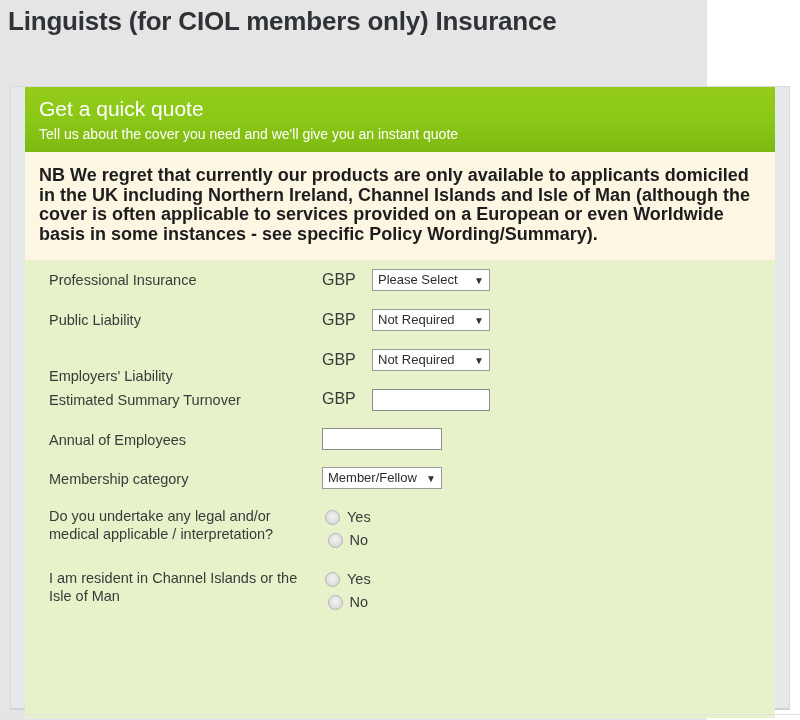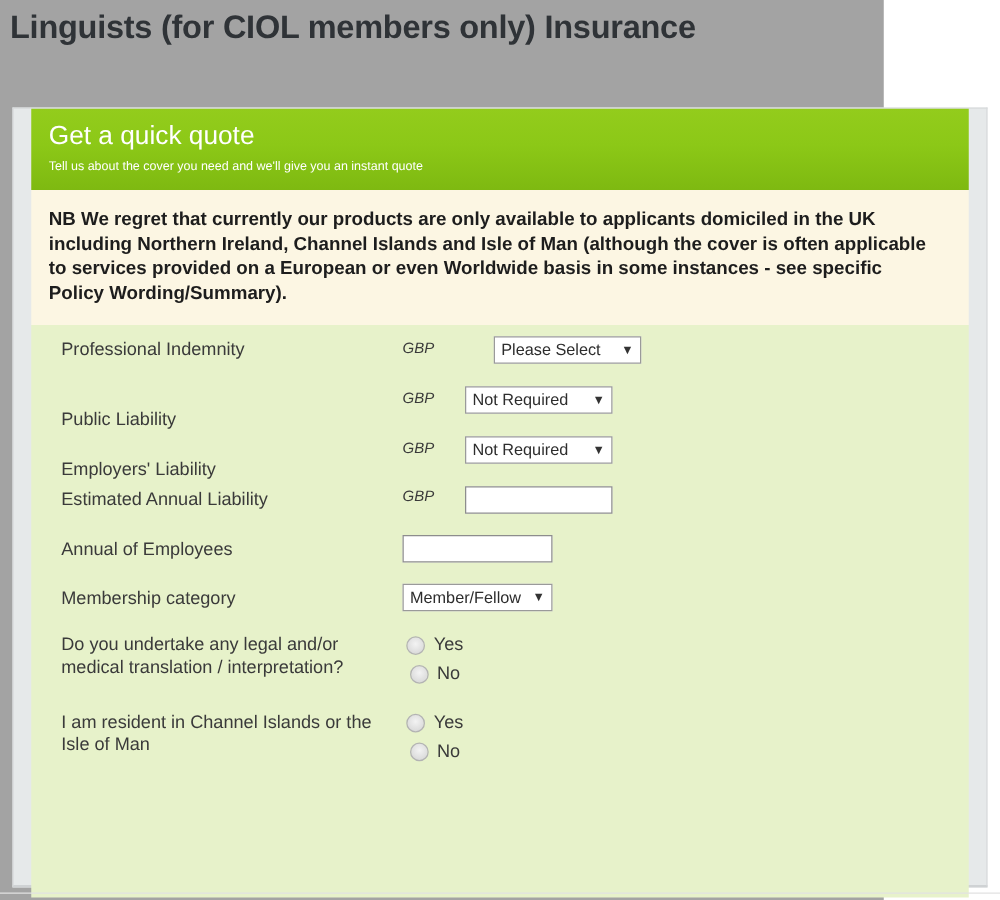--- a/index.html
+++ b/index.html
@@ -11,21 +11,21 @@
     height: 720px;
     background: #ffffff;
     font-family: "Liberation Sans", sans-serif;
     color: #333333;
     overflow: hidden;
   }
   .page {
     position: relative;
     width: 707px;
     height: 720px;
-    background: #a3a3a3;
+    background: #e5e5e5;
   }
   .page-title {
     position: absolute;
     left: 8px;
     top: 6px;
     width: 700px;
     font-size: 26px;
     font-weight: bold;
     line-height: 30px;
     color: #2f3337;
@@ -57,34 +57,34 @@
     box-sizing: border-box;
   }
   .quote-header-title {
     font-size: 21px;
     line-height: 32px;
     color: #ffffff;
     font-weight: normal;
     letter-spacing: 0px;
   }
   .quote-header-sub {
-    font-size: 10px;
+    font-size: 14px;
     line-height: 16px;
     color: #ffffff;
     margin-top: 1px;
   }
   .notice {
     position: relative;
     background: #fcf6e3;
     padding: 14px 22px 16px 14px;
     box-sizing: border-box;
     min-height: 96px;
   }
   .notice-text {
-    font-size: 15px;
+    font-size: 18px;
     line-height: 19.5px;
     font-weight: bold;
     color: #1d1d1d;
   }
   .form-body {
     position: relative;
     background: #e7f2ca;
     height: 458px;
   }
   .form-row {
@@ -94,24 +94,23 @@
   .row-label {
     position: absolute;
     left: 24px;
     font-size: 14.5px;
     line-height: 18px;
     color: #3a3a3a;
   }
   .gbp {
     position: absolute;
     left: 297px;
-    font-size: 12px;
+    font-size: 16px;
     color: #3a3a3a;
     font-weight: normal;
-    font-style: italic;
   }
   .fld-select {
     position: absolute;
     left: 347px;
     width: 118px;
     height: 22px;
     box-sizing: border-box;
     background: #ffffff;
     border: 1px solid #9a9a9a;
     font-family: "Liberation Sans", sans-serif;
@@ -198,69 +197,69 @@
         <div class="quote-header-sub">Tell us about the cover you need and we'll give you an instant quote</div>
       </div>
 
       <div class="notice">
         <div class="notice-text">NB We regret that currently our products are only available to applicants domiciled in the UK including Northern Ireland, Channel Islands and Isle of Man (although the cover is often applicable to services provided on a European or even Worldwide basis in some instances - see specific Policy Wording/Summary).</div>
       </div>
 
       <div class="form-body">
 
         <div class="form-row" style="top:0px;height:40px;">
-          <div class="row-label" style="top:11px;">Professional Indemnity</div>
+          <div class="row-label" style="top:11px;">Professional Insurance</div>
           <div class="gbp" style="top:11px;">GBP</div>
-          <div class="fld-select" style="top:9px;margin-left:23px;">
+          <div class="fld-select" style="top:9px;">
             <span>Please Select</span>
             <span class="arrow">▼</span>
           </div>
         </div>
 
         <div class="form-row" style="top:0px;height:40px;">
-          <div class="row-label" style="top:11px;margin-top:16px;">Public Liability</div>
+          <div class="row-label" style="top:11px;">Public Liability</div>
           <div class="gbp" style="top:11px;">GBP</div>
           <div class="fld-select" style="top:9px;">
             <span>Not Required</span>
             <span class="arrow">▼</span>
           </div>
         </div>
 
         <div class="form-row" style="top:0px;height:40px;">
           <div class="row-label" style="top:27px;">Employers' Liability</div>
           <div class="gbp" style="top:11px;">GBP</div>
           <div class="fld-select" style="top:9px;">
             <span>Not Required</span>
             <span class="arrow">▼</span>
           </div>
         </div>
 
         <div class="form-row" style="top:0px;height:40px;">
-          <div class="row-label" style="top:11px;">Estimated Annual Liability</div>
+          <div class="row-label" style="top:11px;">Estimated Summary Turnover</div>
           <div class="gbp" style="top:10px;">GBP</div>
           <div class="fld-text" style="top:9px;"></div>
         </div>
 
         <div class="form-row" style="top:0px;height:40px;">
           <div class="row-label" style="top:11px;">Annual of Employees</div>
           <div class="fld-text left-align" style="top:8px;"></div>
         </div>
 
         <div class="form-row" style="top:0px;height:38px;">
           <div class="row-label" style="top:10px;text-align:right;">Membership category</div>
           <div class="fld-select narrow" style="top:7px;">
             <span>Member/Fellow</span>
             <span class="arrow">▼</span>
           </div>
         </div>
 
         <div class="form-row" style="top:0px;height:62px;">
           <div class="row-label" style="top:9px;">
             <span>Do you undertake any legal and/or</span><br>
-            <span>medical translation / interpretation?</span>
+            <span>medical applicable / interpretation?</span>
           </div>
           <div class="radio-group" style="top:7px;">
             <div class="radio-opt">
               <span class="radio-dot"></span><span class="radio-label">Yes</span>
             </div>
             <div class="radio-opt">
               <span class="radio-dot"></span><span class="radio-label">No</span>
             </div>
           </div>
         </div>

